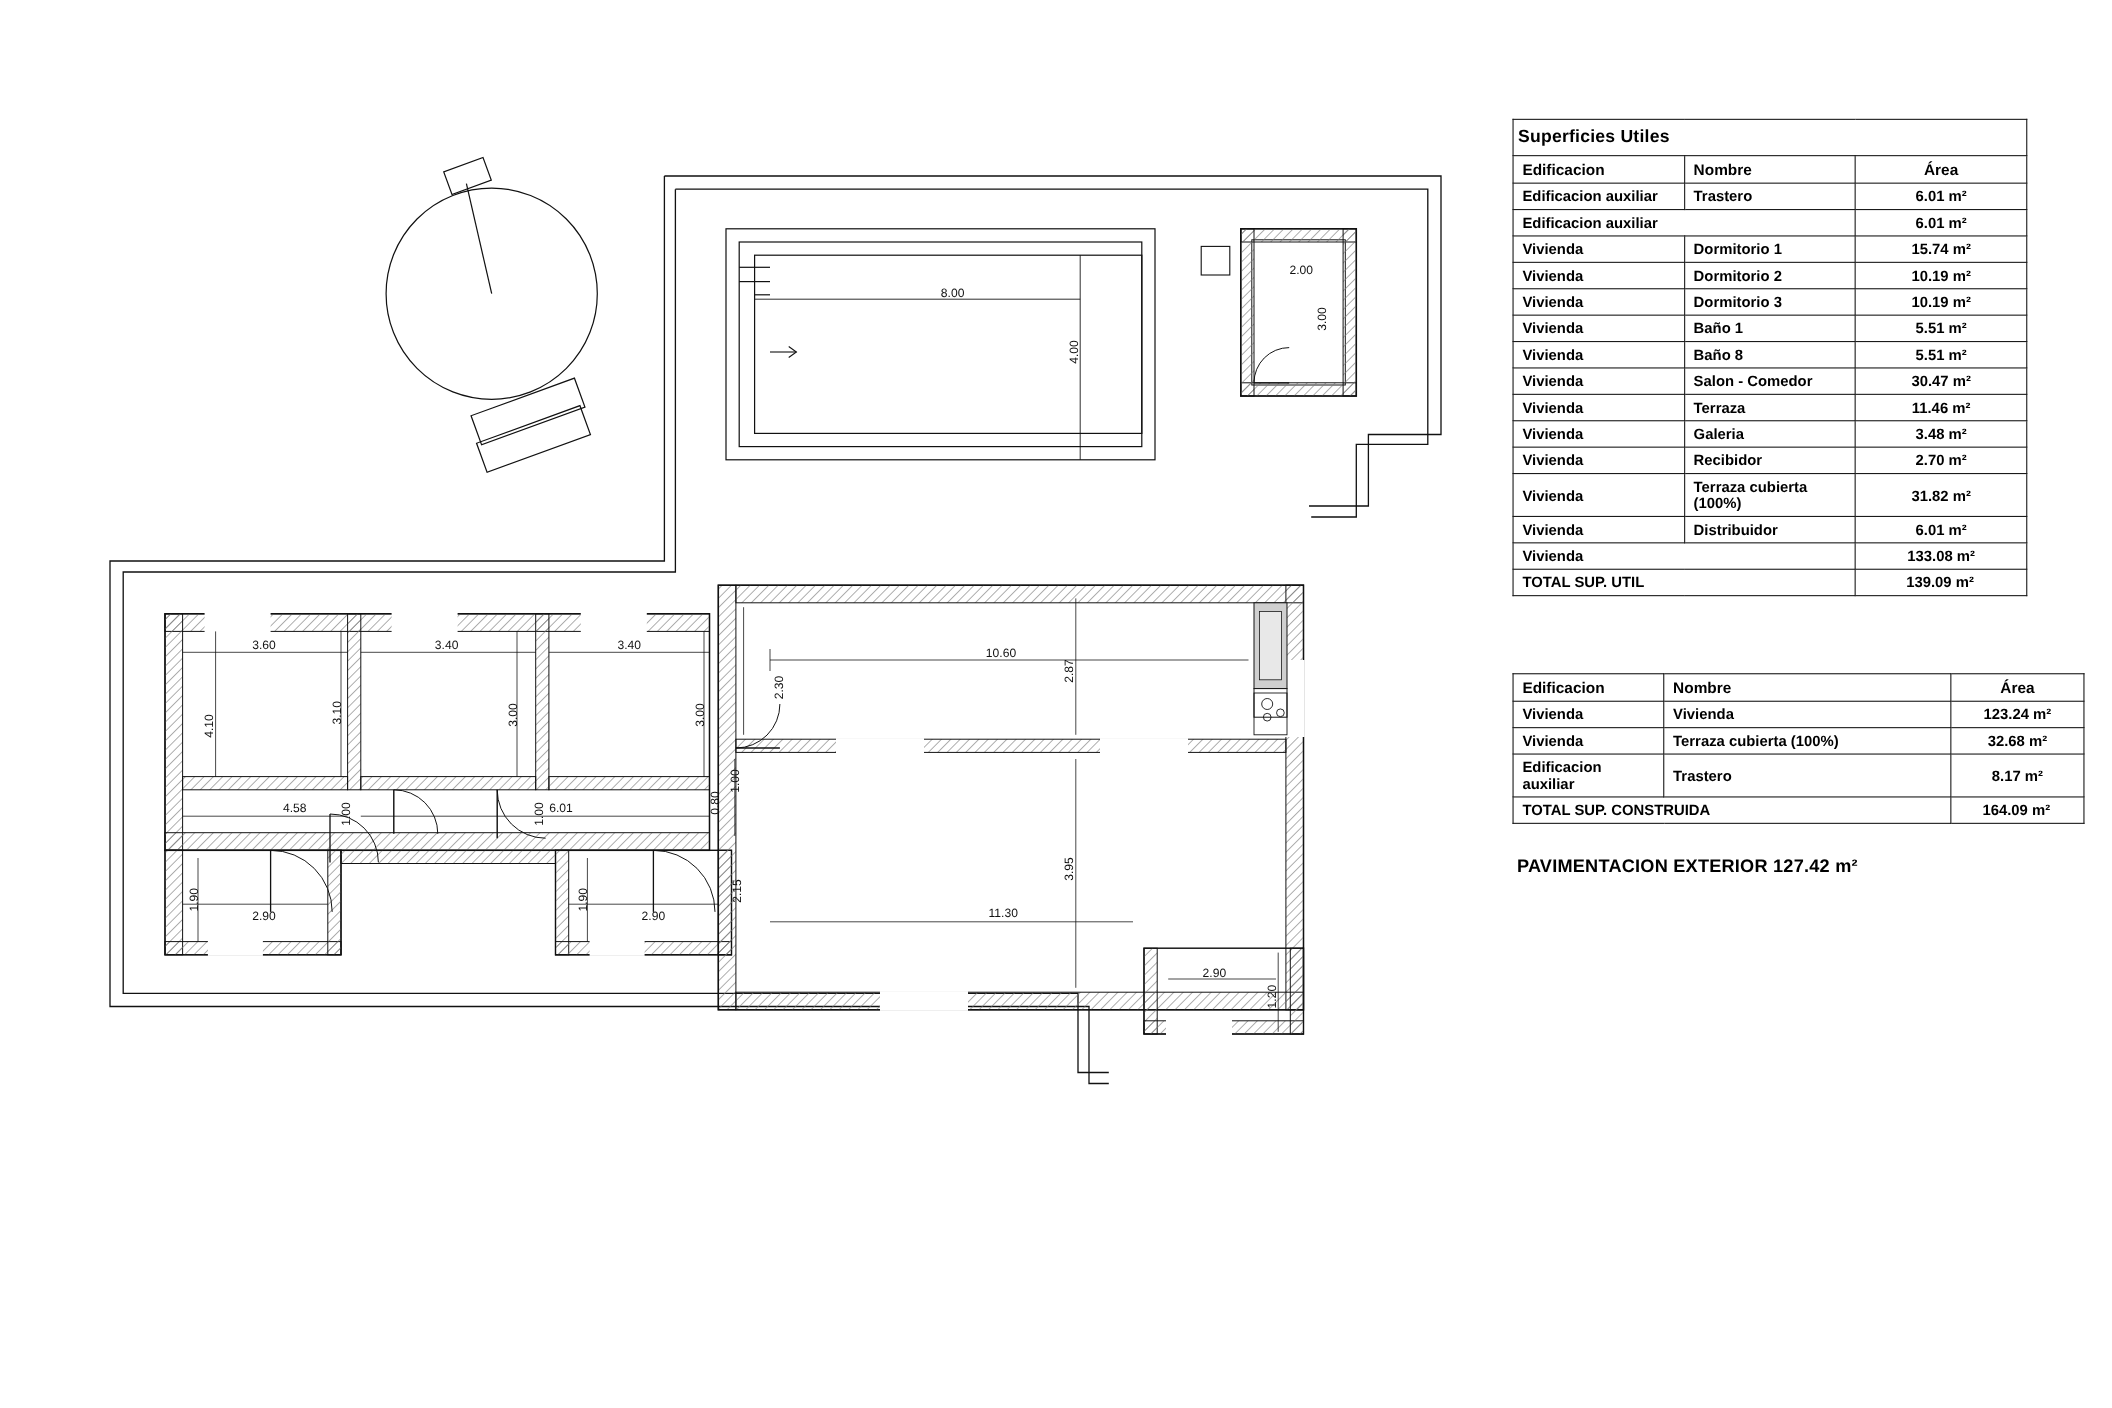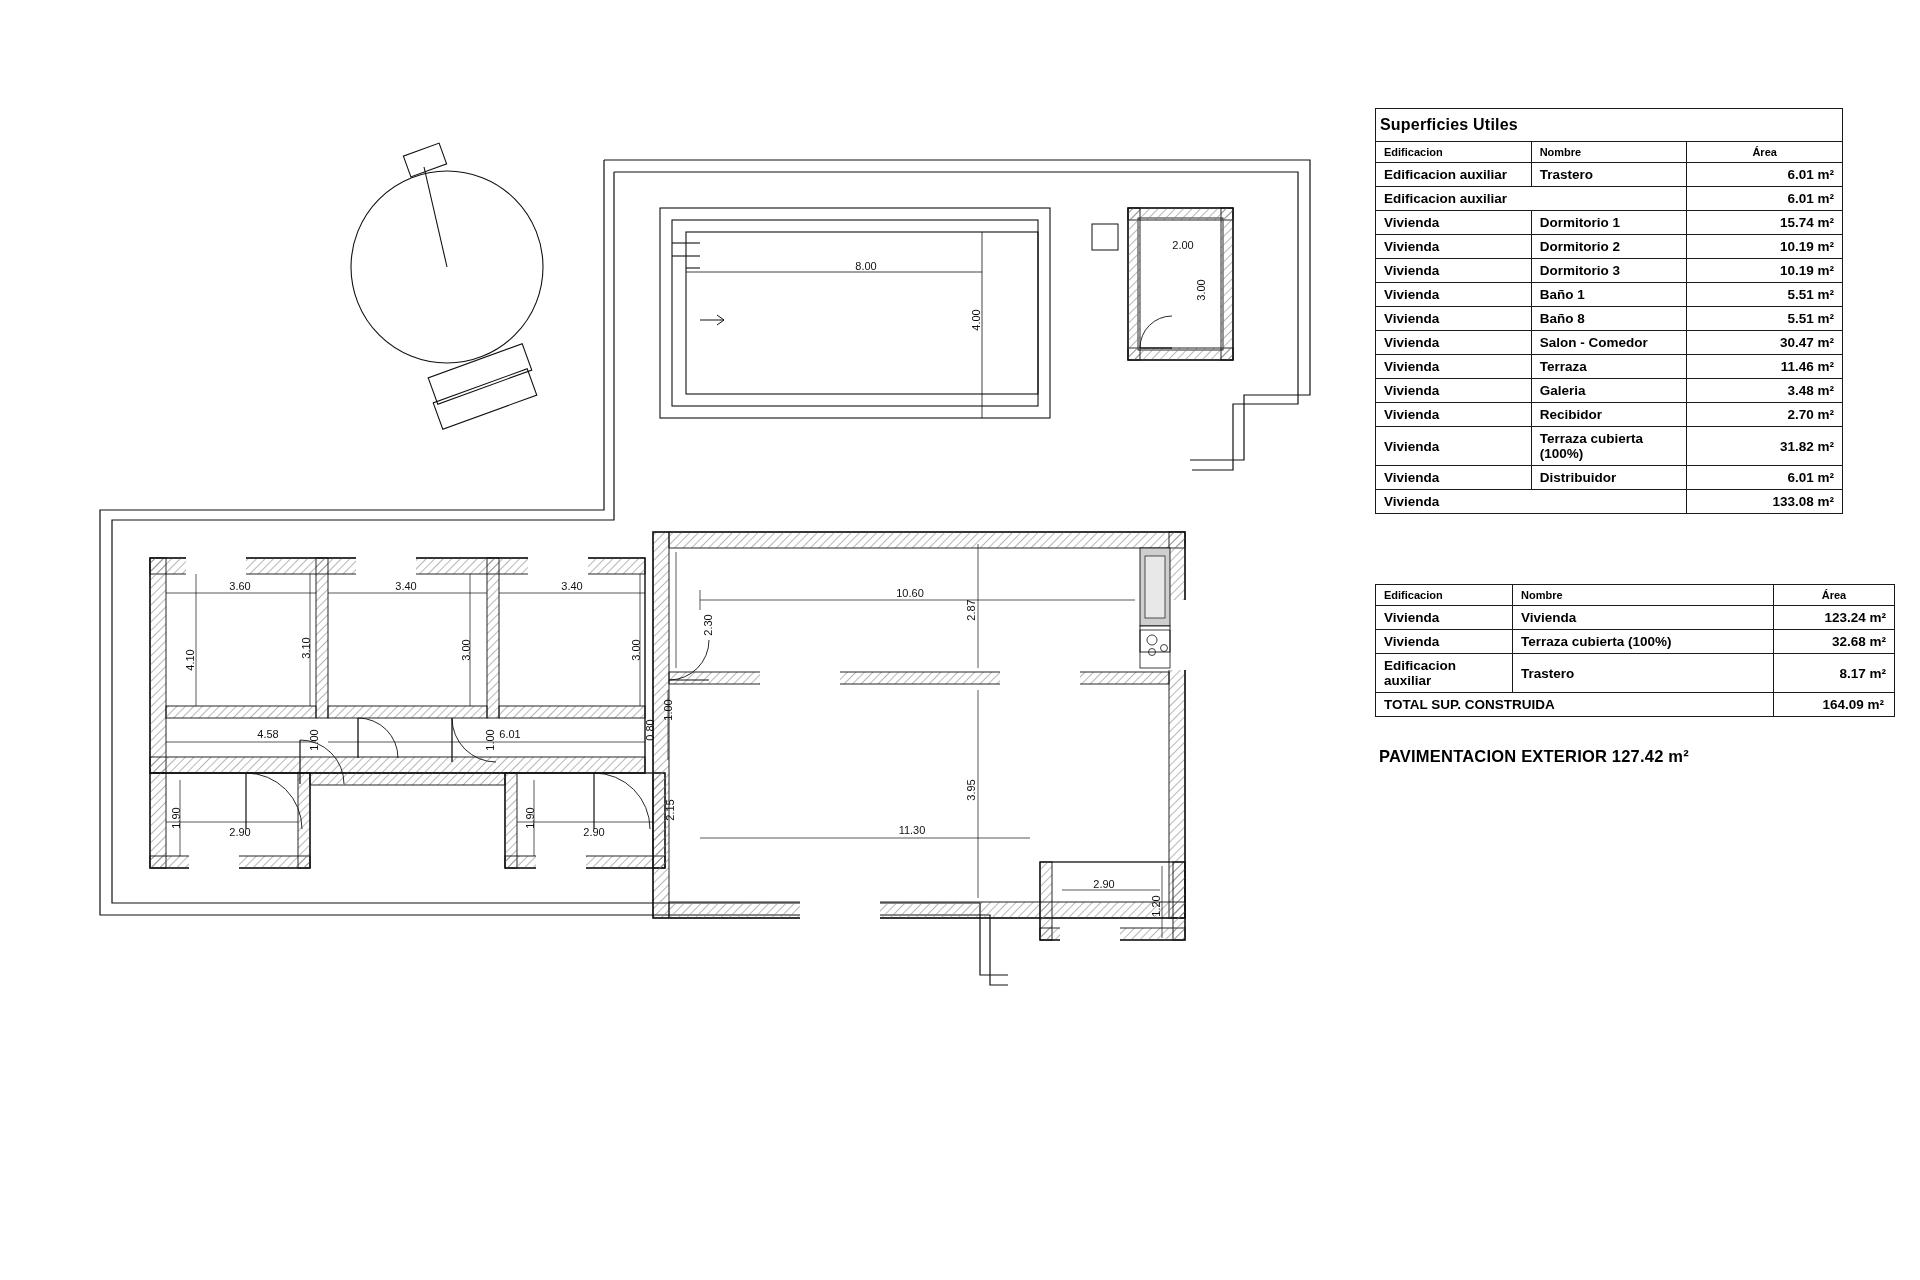--- a/index.html
+++ b/index.html
@@ -51,32 +51,32 @@
     vertical-align: middle;
     background: #ffffff;
   }
   table.area-table .title-cell {
     font-size: 16px;
     font-weight: bold;
     letter-spacing: 0.2px;
     padding: 7px 4px;
   }
   table.area-table .hdr {
-    font-size: 11px;
+    font-size: 14px;
     font-weight: bold;
   }
   table.area-table .hdr-area {
     text-align: center;
   }
   .col-edif { width: 120px; }
   .col-nom  { width: 244px; }
   .col-area { width: 104px; text-align: center; }
 
   table.area-table td.area-val {
-    text-align: right;
+    text-align: center;
     white-space: nowrap;
   }
   .row-subtotal td {
     font-size: 15px;
     font-weight: bold;
   }
   .row-total td {
     border: none;
     font-size: 16.5px;
     font-weight: bold;
@@ -386,20 +386,24 @@
     </tr>
     <tr>
       <td>Vivienda</td>
       <td>Distribuidor</td>
       <td class="area-val">6.01 m²</td>
     </tr>
     <tr class="row-subtotal">
       <td colspan="2">Vivienda</td>
       <td class="area-val">133.08 m²</td>
     </tr>
+    <tr class="row-total">
+      <td class="nb-all" colspan="2">TOTAL SUP. UTIL</td>
+      <td class="nb-all area-val">139.09 m²</td>
+    </tr>
   </tbody>
     </table>
 
   <div class="spacer-block"></div>
 
   <table class="area-table">
     <tbody>
     <tr>
       <td class="hdr col-edif">Edificacion</td>
       <td class="hdr col-nom">Nombre</td>

